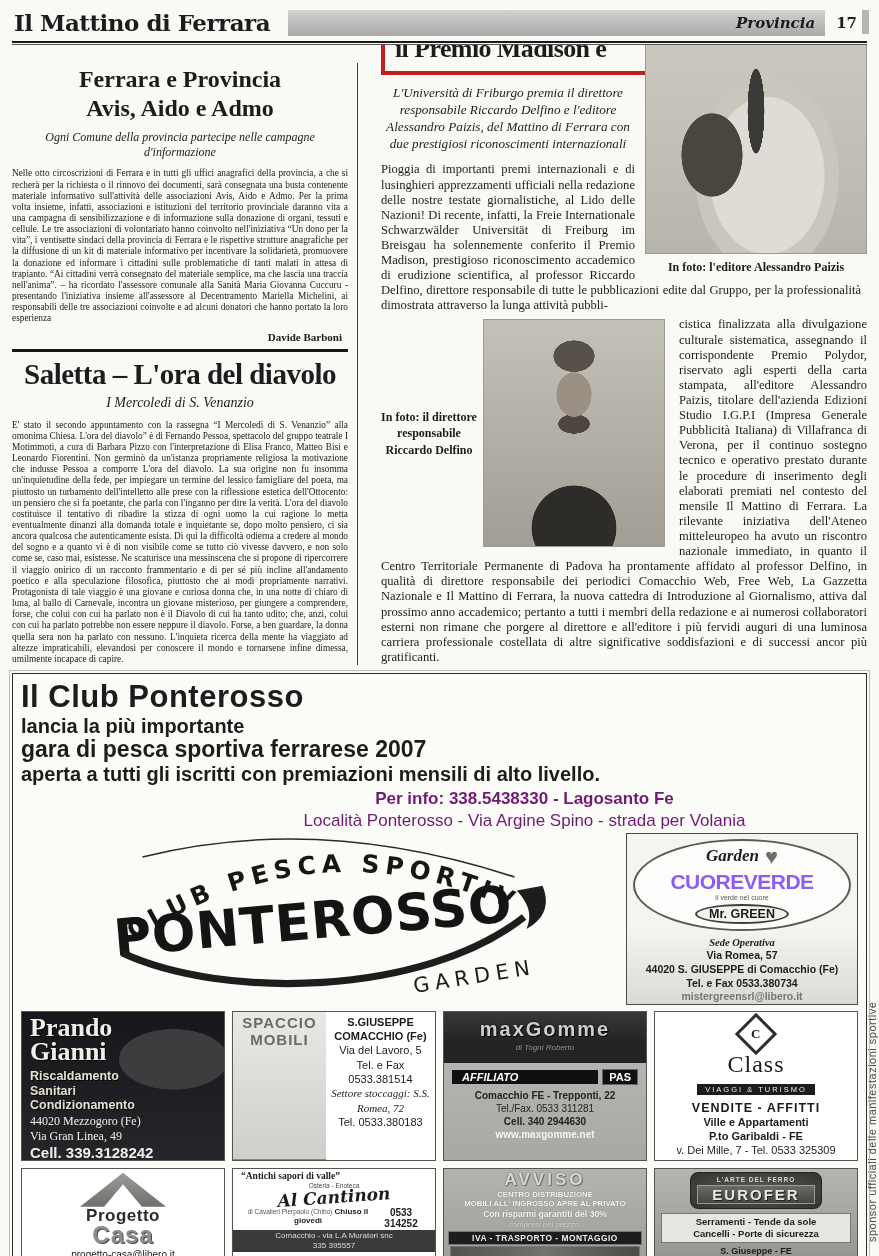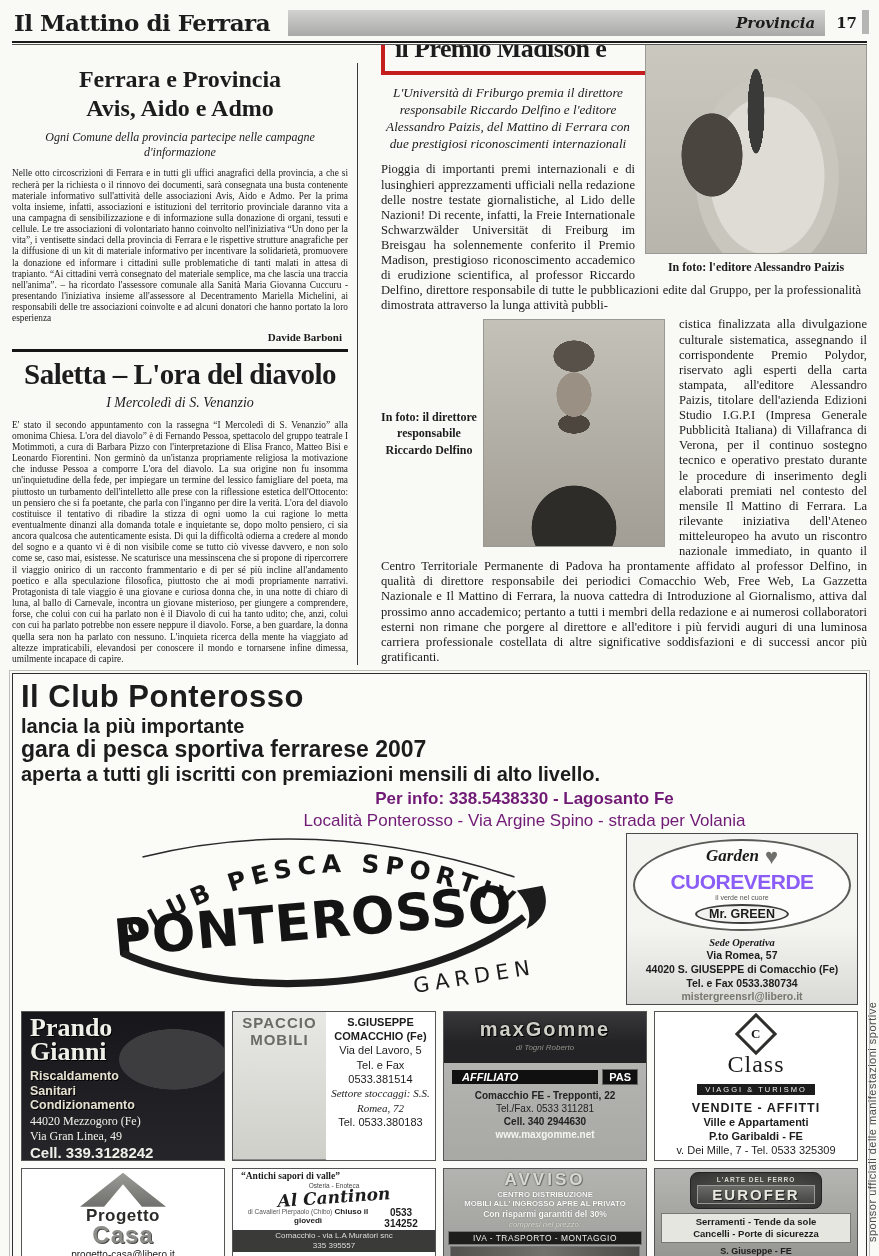--- a/index.html
+++ b/index.html
@@ -132,21 +132,21 @@
   .cant-owner{color:#555;font-size:6.5px;}
   .cant-phone{font-weight:bold;font-size:10px;}
   .cant-band{background:#3a3a38;color:#ddd;font-size:8px;line-height:1.25;padding:1px 0;margin-top:1px;}
   .cant-pizzeria{font-weight:bold;font-size:9.5px;letter-spacing:1px;margin-top:1px;}
   
   .ad-avviso{background:linear-gradient(#b3b3af,#9a9a96);text-align:center;padding-top:1px;}
   .avviso-title{font-weight:bold;font-size:17px;letter-spacing:3px;color:#d8d8d2;text-shadow:0 0 2px #555,1px 1px 0 #777;}
   .avviso-lines{font-size:7.8px;line-height:1.25;color:#fdfdfa;font-weight:bold;text-shadow:0 0 1px #555;}
   .avviso-lines .b{font-size:8.6px;}
   .avviso-lines .it{font-style:italic;font-weight:normal;color:#e4e4de;}
-  .avviso-band{background:#1d1d1b;color:#eee;font-weight:normal;font-size:8.4px;letter-spacing:0.5px;margin:1px 4px;padding:1px 0;border:1px solid #777;}
+  .avviso-band{background:#1d1d1b;color:#eee;font-weight:bold;font-size:8.4px;letter-spacing:0.5px;margin:1px 4px;padding:1px 0;border:1px solid #777;}
   .avviso-photo{height:24px;margin:1px 6px;background:linear-gradient(90deg,#54524e,#74726c 50%,#4c4a46);border:1px solid #777;}
   
   .ad-eurofer{background:linear-gradient(#b5b5b1,#8e8e8a);text-align:center;padding-top:3px;}
   .euro-emblem{width:130px;margin:0 auto;background:radial-gradient(#5b5b57,#323230);border-radius:8px;
                padding:3px 0 4px 0;border:1px solid #222;}
   .euro-top{color:#d8d8d0;font-size:6.5px;font-weight:bold;letter-spacing:1px;}
   .euro-name{color:#e8e8e0;font-weight:bold;font-size:15px;letter-spacing:2px;border:1px solid #999;
              margin:2px 6px 0 6px;padding:0 2px;background:linear-gradient(#6a6a66,#454543);text-shadow:1px 1px 0 #222;}
   .euro-srv{background:#e6e6e1;margin:4px 6px 0 6px;font-weight:bold;font-size:9.5px;line-height:1.25;padding:2px 0;border:1px solid #777;}
   .euro-addr{font-size:9px;line-height:1.25;margin-top:3px;color:#1d1d1b;}

